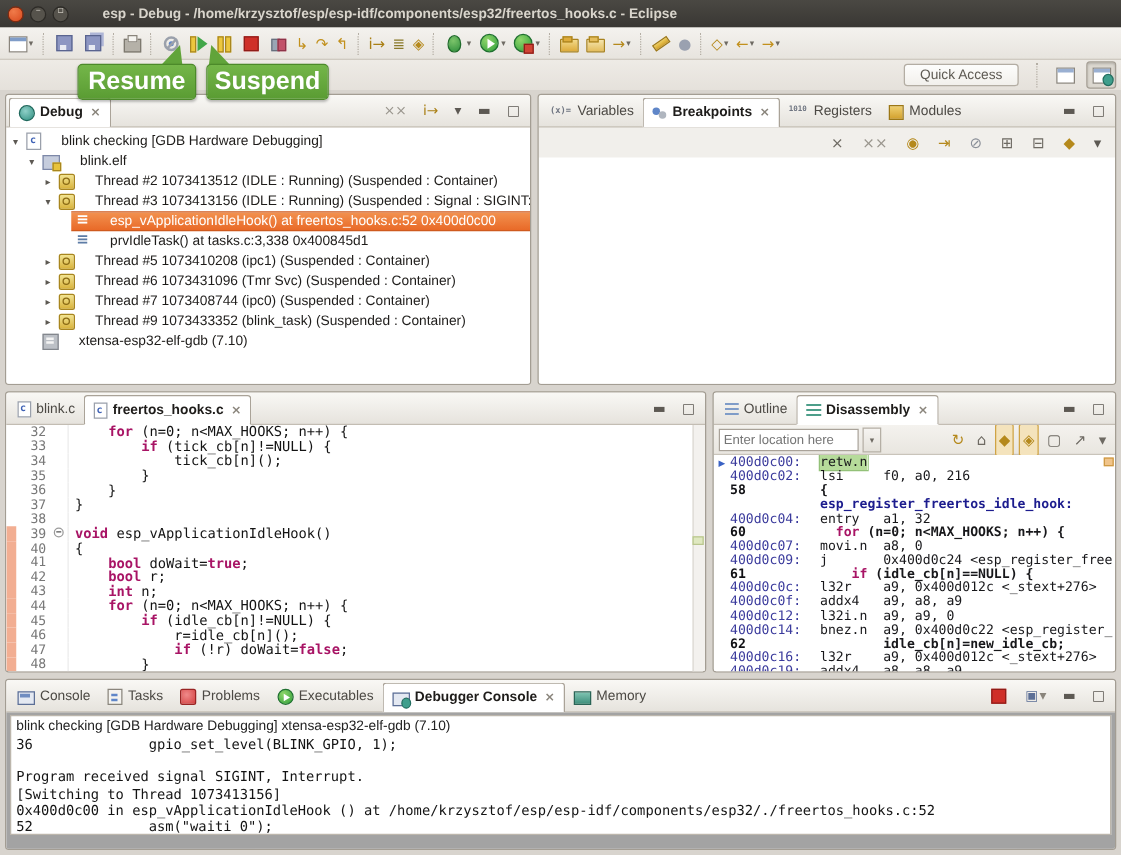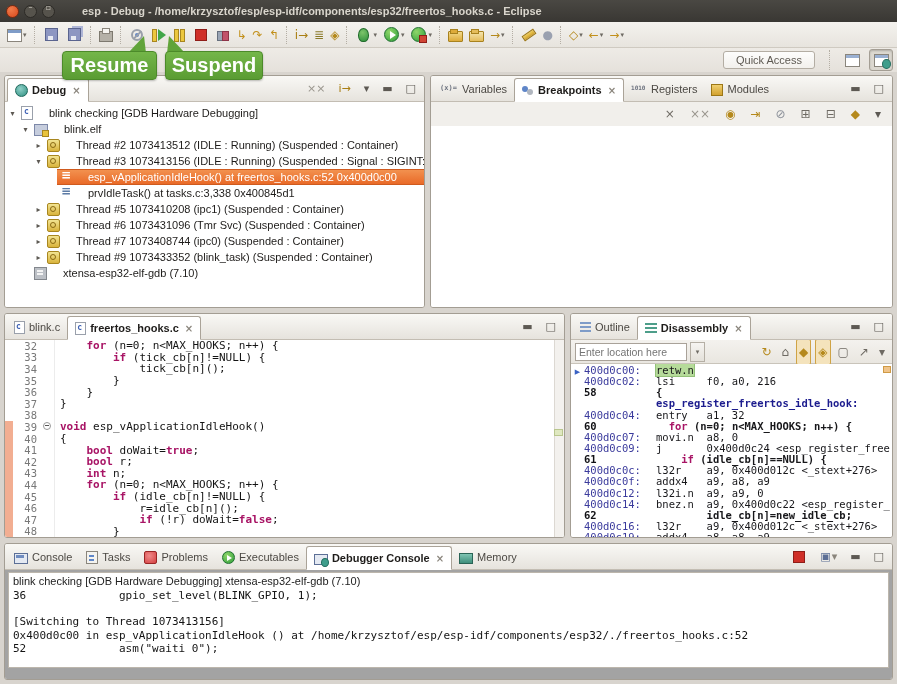--- a/index.html
+++ b/index.html
@@ -732,20 +732,21 @@
           <span class="tbtn">
             <span class="g" style="color: rgb(93, 89, 83);">□</span>
           </span>
         </div>
     </div>
     <div id="console-body">
       <div id="console-text">
         <div id="console-header">blink checking [GDB Hardware Debugging] xtensa-esp32-elf-gdb (7.10)</div>
       <div class="conline">36              gpio_set_level(BLINK_GPIO, 1);</div>
           <div class="conline"></div>
+          <div class="conline">Program received signal SIGINT, Interrupt.</div>
           <div class="conline">[Switching to Thread 1073413156]</div>
           <div class="conline">0x400d0c00 in esp_vApplicationIdleHook () at /home/krzysztof/esp/esp-idf/components/esp32/./freertos_hooks.c:52</div>
           <div class="conline">52              asm("waiti 0");</div>
         </div>
     </div>
   </div>
 
 </div>
 
 </body></html>

